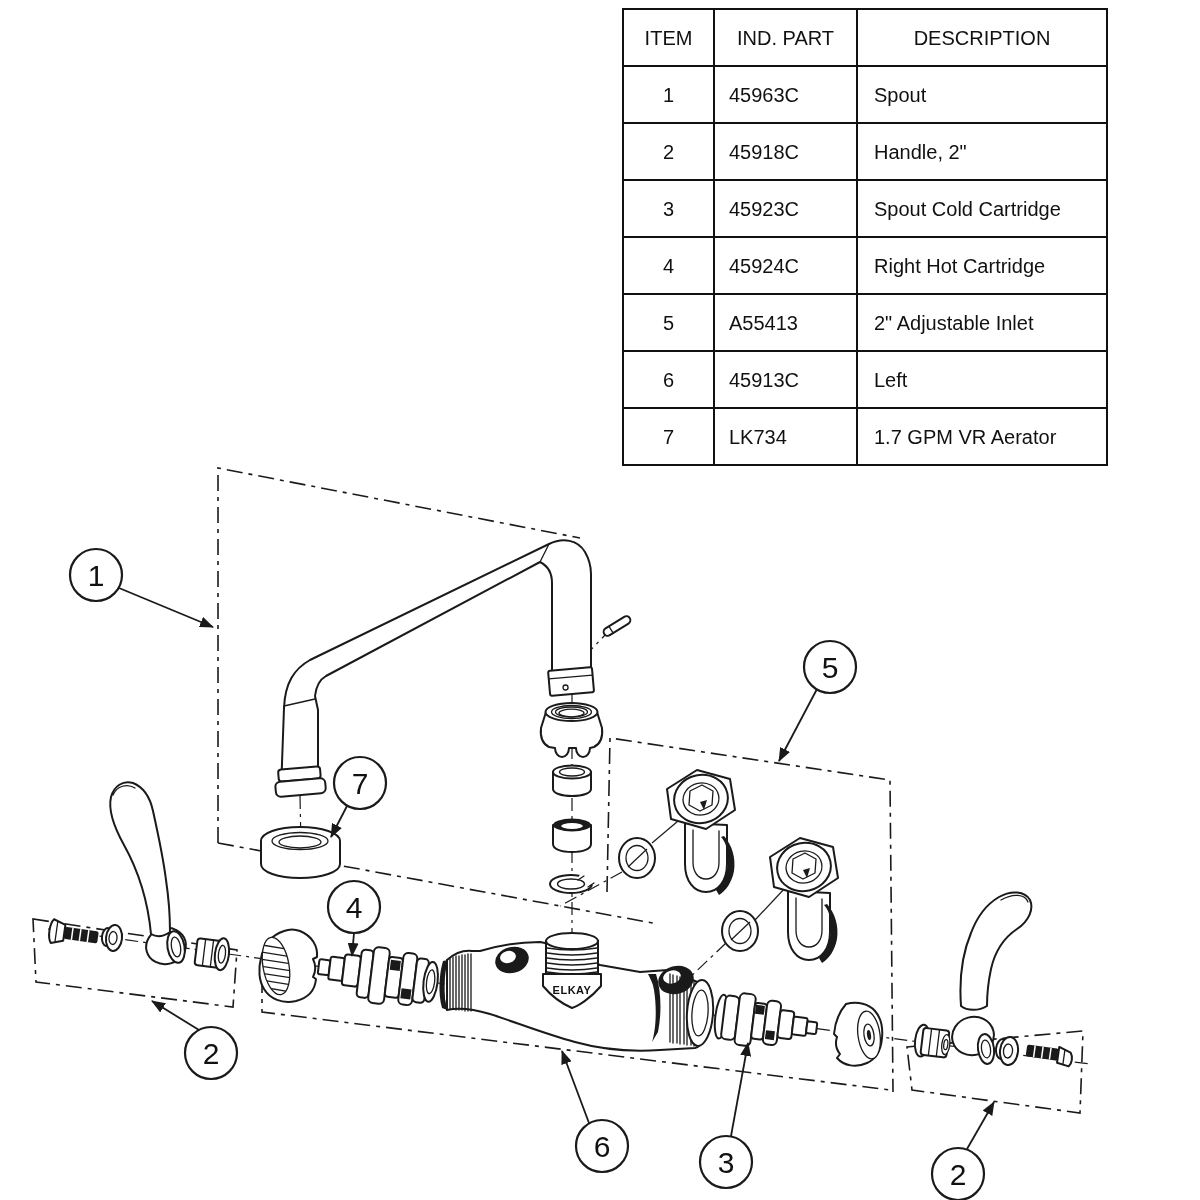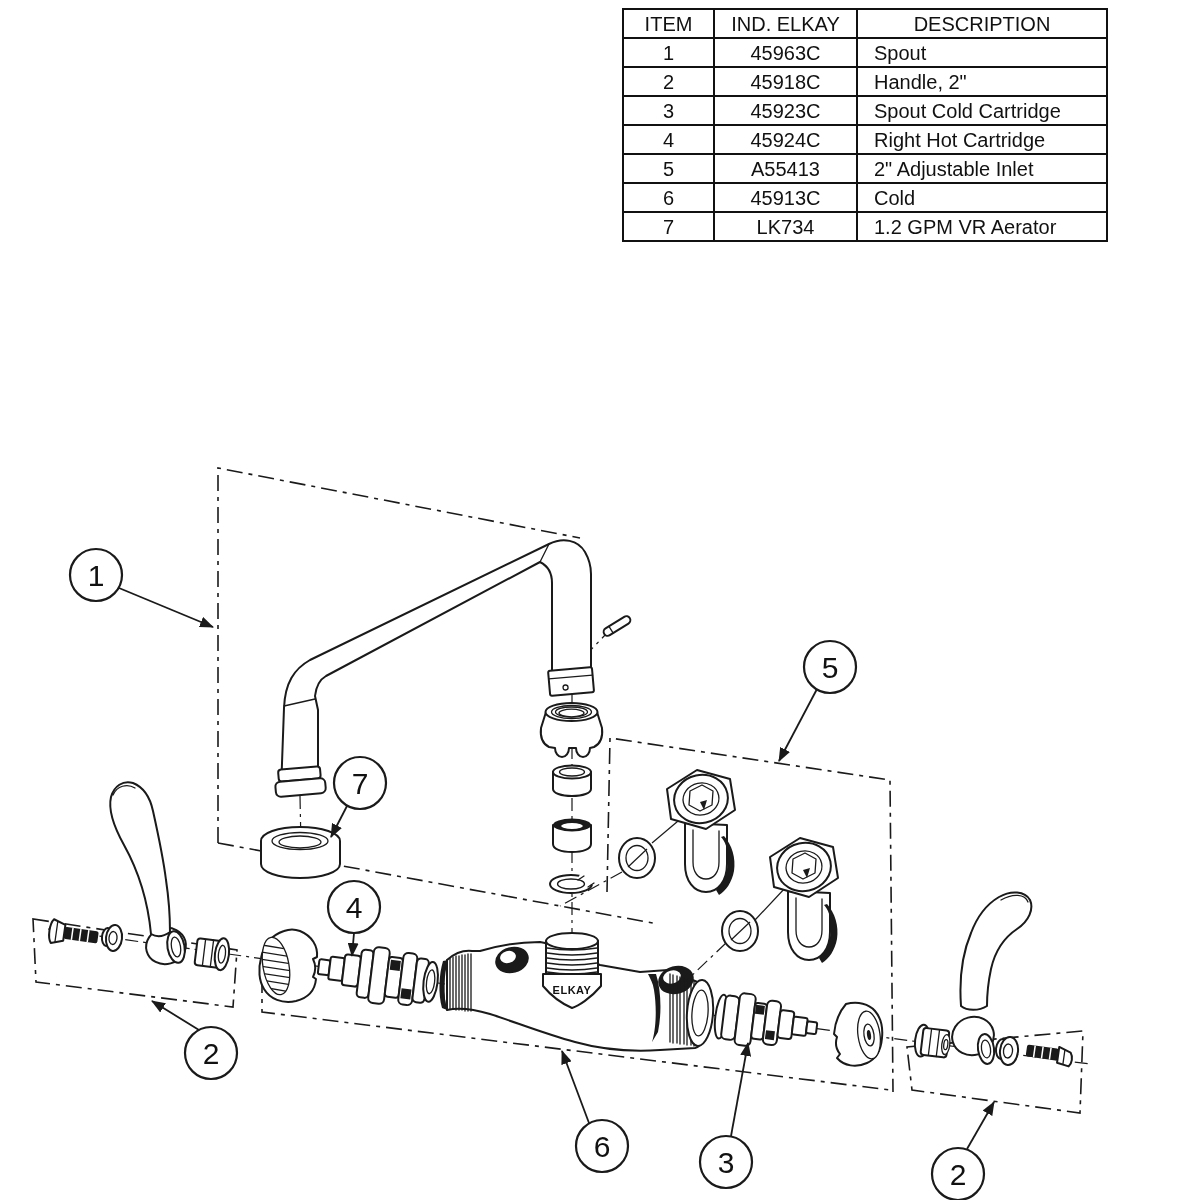--- a/index.html
+++ b/index.html
@@ -1,24 +1,24 @@
 <!DOCTYPE html>
 <html><head>
 <meta charset="utf-8">
 <style>
   html,body{margin:0;padding:0;background:#fff;}
   body{width:1200px;height:1200px;position:relative;font-family:"Liberation Sans",sans-serif;color:#111;}
   #stage{position:absolute;inset:0;}
   
   #parts-table-wrap{position:absolute;left:622px;top:8px;}
   table.parts{border-collapse:collapse;table-layout:fixed;font-size:20px;line-height:1;}
-  table.parts th,table.parts td{border:2px solid #111;height:27px;padding:0;font-weight:normal;white-space:nowrap;overflow:hidden;}
+  table.parts th,table.parts td{border:2px solid #111;height:27px;padding:14px;font-weight:normal;white-space:nowrap;overflow:hidden;}
   table.parts th{text-align:center;}
   table.parts td.c-item{text-align:center;}
-  table.parts td.c-part{text-align:center;}
+  table.parts td.c-part{text-align:left;}
   table.parts td.c-desc{text-align:left;padding-left:16px;}
   col.w-item{width:91px;} col.w-part{width:143px;} col.w-desc{width:250px;}
   
   svg{position:absolute;left:0;top:0;}
   .ln{fill:none;stroke:#1a1a1a;stroke-width:2;stroke-linecap:round;stroke-linejoin:round;}
   .fw{fill:#fff;stroke:#1a1a1a;stroke-width:2;stroke-linejoin:round;}
   .fb{fill:#1a1a1a;stroke:none;}
   .thin{stroke-width:1.3;}
   .dd{fill:none;stroke:#1a1a1a;stroke-width:1.6;stroke-dasharray:16 6 4 6;}
   .cl{fill:none;stroke:#1a1a1a;stroke-width:1.2;stroke-dasharray:13 5 3 5;}
@@ -36,21 +36,21 @@
   <div id="parts-table-wrap">
     <table class="parts">
       <colgroup>
           <col class="w-item">
           <col class="w-part">
           <col class="w-desc">
         </colgroup>
       <thead>
         <tr>
           <th>ITEM</th>
-          <th>IND. ELKAY</th>
+          <th>IND. PART</th>
           <th>DESCRIPTION</th>
         </tr>
       </thead>
       <tbody id="parts-tbody">
           <tr>
             <td class="c-item">1</td>
             <td class="c-part">45963C</td>
             <td class="c-desc">Spout</td>
           </tr>
           <tr>
@@ -69,26 +69,26 @@
             <td class="c-desc">Right Hot Cartridge</td>
           </tr>
           <tr>
             <td class="c-item">5</td>
             <td class="c-part">A55413</td>
             <td class="c-desc">2" Adjustable Inlet</td>
           </tr>
           <tr>
             <td class="c-item">6</td>
             <td class="c-part">45913C</td>
-            <td class="c-desc">Cold</td>
+            <td class="c-desc">Left</td>
           </tr>
           <tr>
             <td class="c-item">7</td>
             <td class="c-part">LK734</td>
-            <td class="c-desc">1.2 GPM VR Aerator</td>
+            <td class="c-desc">1.7 GPM VR Aerator</td>
           </tr>
         </tbody>
     </table>
   </div>
 
   <svg width="1200" height="1200" viewBox="0 0 1200 1200">
     <defs>
       <marker id="arrow" markerWidth="15" markerHeight="11" refX="13" refY="5.5" orient="auto" markerUnits="userSpaceOnUse">
         <path d="M0,0 L14,5.5 L0,11 Z" fill="#1a1a1a"></path>
       </marker>

